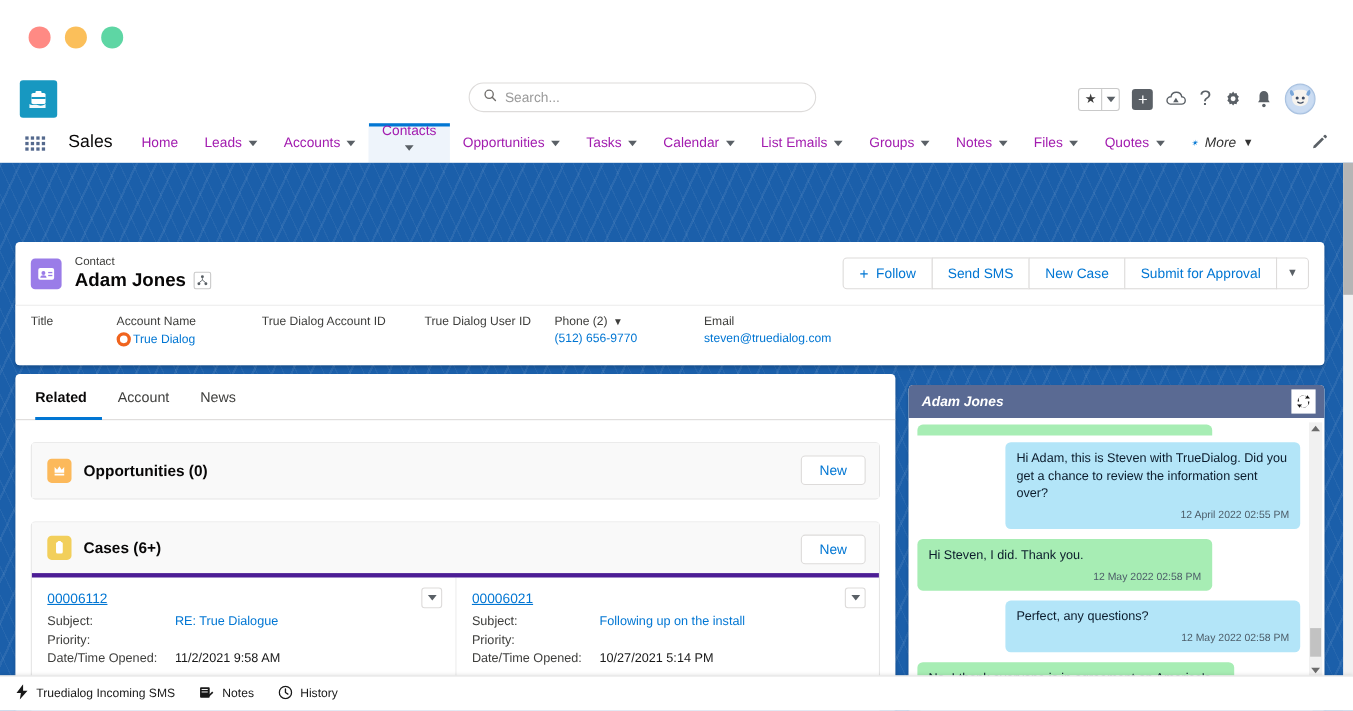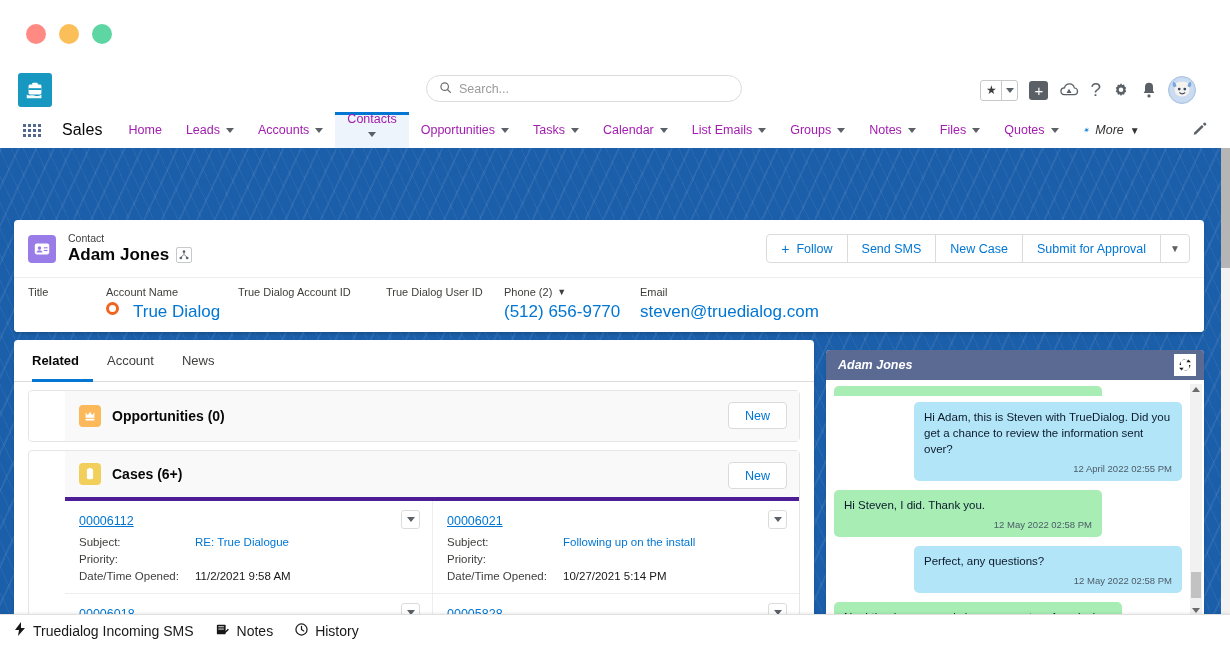--- a/index.html
+++ b/index.html
@@ -116,38 +116,38 @@
   }
   .abtn:first-child { border-radius: 4px 0 0 4px; margin-left: 0; }
   .abtn.caretbtn { border-radius: 0 4px 4px 0; padding: 0 9px; }
   .abtn .plus { margin-right: 7px; font-size: 14px; color: #0176D3; }
   .rc-fields {
     height: 55px; border-top: 1px solid #EDEDED; background: #fff;
     display: flex; align-items: flex-start; padding: 8px 14px 0 14px;
   }
   .fld { font-size: 11.5px; }
   .fld .lbl { color: #3E3E3C; font-size: 11px; margin-bottom: 4px; display: flex; align-items: center; gap: 5px; }
-  .fld .val { color: #0176D3; font-size: 17px; display: flex; align-items: flex-start; gap: 14px; }
+  .fld .val { color: #0176D3; font-size: 11px; display: flex; align-items: center; gap: 2px; }
   .tdot {
     width: 13px; height: 13px; border-radius: 50%; border: 3px solid #F0641E; display: inline-block;
   }
 
   
   .left-card {
     position: absolute; left: 14px; top: 272px; width: 800px; height: 344px;
     background: #fff; border-radius: 4px; box-shadow: 0 2px 3px rgba(0,0,0,.16); overflow: hidden;
   }
   .tabs { display: flex; gap: 0; padding: 0 18px; border-bottom: 1px solid #DDDBDA; height: 42px; align-items: center; }
   .tab {
     font-size: 13px; color: #3E3E3C; padding: 0 14px; height: 42px; display: flex; align-items: center; cursor: pointer;
   }
   .tab:first-child { padding-left: 0; }
   .tab.active { color: #080707; font-weight: bold; box-shadow: inset 0 -3px 0 #0176D3; text-align: center; }
   .rl {
-    margin: 8px 14px 0 14px; border: 1px solid #E5E5E5; border-radius: 4px; background: #fff; padding-left: 36px;
+    margin: 20px 14px 0 14px; border: 1px solid #E5E5E5; border-radius: 4px; background: #fff;
   }
   .rl-head {
     height: 50px; background: #F9F9F9; display: flex; align-items: center; padding: 0 14px; position: relative;
     border-bottom: 4px solid #4c1d95;
   }
   .rl-head.nb { border-bottom: none; }
   .rl-ico { width: 22px; height: 22px; border-radius: 4px; display: flex; align-items: center; justify-content: center; margin-right: 11px; }
   .rl-ico.opp { background: #FCB95B; }
   .rl-ico.case { background: #F2CF5B; }
   .rl-title { font-size: 14px; font-weight: bold; color: #080707; }
@@ -214,21 +214,21 @@
     padding: 8px 10px; resize: none; background: #fff;
   }
 
   
   .utilbar {
     position: absolute; left: 0; bottom: 0; width: 1230px; height: 32px; background: #fff;
     border-top: 1px solid #E0E0E0; display: flex; align-items: center; padding-left: 14px; gap: 22px;
     box-shadow: 0 -1px 3px rgba(0,0,0,.08);
   }
   .util {
-    display: flex; align-items: center; gap: 7px; font-size: 14px; color: #181818; cursor: pointer; justify-content: space-between;
+    display: flex; align-items: center; gap: 7px; font-size: 11px; color: #181818; cursor: pointer; justify-content: space-between;
   }
   .util svg { flex: none; }
   
   .page-scroll {
     position: absolute; right: 0; top: 80px; width: 9px; height: 498px; background: #F2F2F2;
   }
   .page-thumb { position: absolute; right: 0; top: 0; width: 9px; height: 120px; background: #B5B5B5; }
 </style>
 </head>
 <body>

